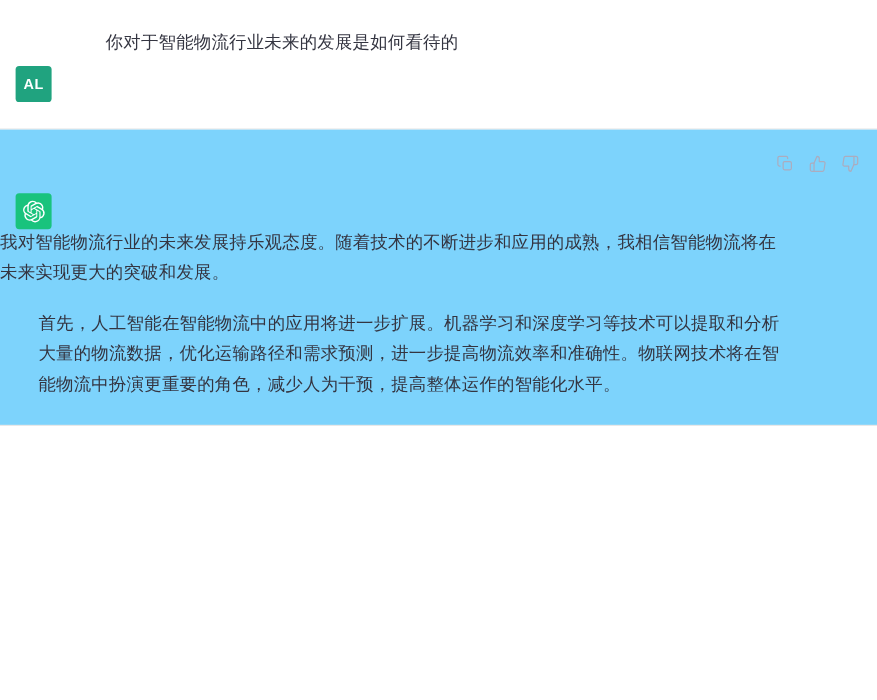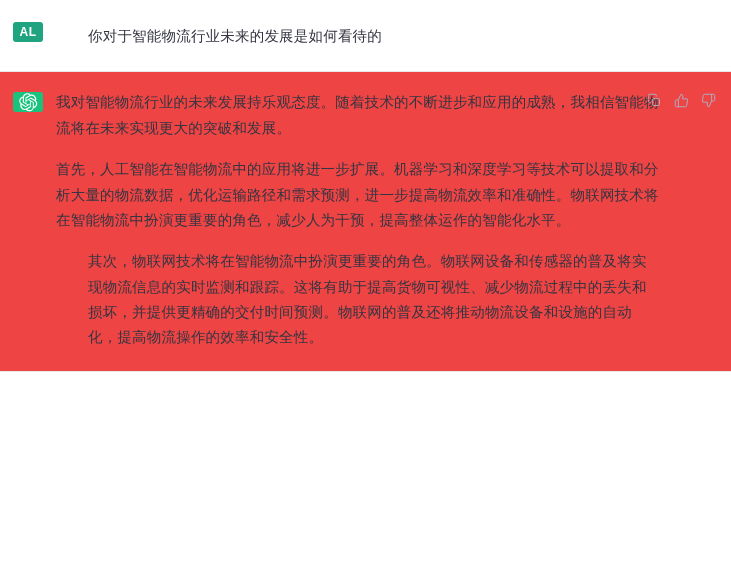--- a/index.html
+++ b/index.html
@@ -24,44 +24,46 @@
     padding: 18px 0 18px 0;
     position: relative;
   }
   .message.user {
     background: #ffffff;
     border-bottom: 1px solid #e8e8e8;
     padding-top: 20px;
     padding-bottom: 22px;
   }
   .message.assistant {
-    background: #ef4444;
+    background: #7dd3fc;
     border-bottom: 1px solid #e8e8e8;
     padding-top: 18px;
     padding-bottom: 20px;
+    flex-direction: column;
   }
   .avatar-col {
     width: 56px;
     min-width: 56px;
     display: flex;
     justify-content: center;
     padding-top: 2px;
   }
   .avatar {
     width: 30px;
-    height: 20px;
+    height: 30px;
     border-radius: 3px;
     display: flex;
     align-items: center;
     justify-content: center;
     color: #ffffff;
     font-size: 12px;
     font-weight: bold;
     letter-spacing: 0.5px;
     flex-shrink: 0;
+    margin-top: 33px;
   }
   .avatar.user-avatar {
     background: #20a37f;
   }
   .avatar.assistant-avatar {
     background: #19c37d;
   }
   .avatar.assistant-avatar svg {
     width: 20px;
     height: 20px;
@@ -130,21 +132,20 @@
     <div class="avatar-col">
       <div class="avatar assistant-avatar">
         <svg viewBox="0 0 24 24" aria-hidden="true">
           <path fill="#ffffff" d="M21.6 10.3a5.4 5.4 0 0 0-.47-4.45 5.47 5.47 0 0 0-5.9-2.62A5.41 5.41 0 0 0 11.15 1.5a5.47 5.47 0 0 0-5.22 3.78 5.42 5.42 0 0 0-3.62 2.63 5.47 5.47 0 0 0 .67 6.42 5.4 5.4 0 0 0 .47 4.45 5.47 5.47 0 0 0 5.9 2.62 5.4 5.4 0 0 0 4.07 1.81 5.47 5.47 0 0 0 5.23-3.79 5.42 5.42 0 0 0 3.62-2.62 5.47 5.47 0 0 0-.67-6.42zm-8.15 11.4a4.06 4.06 0 0 1-2.6-.94l.13-.07 4.32-2.5a.7.7 0 0 0 .35-.61v-6.1l1.83 1.06a.07.07 0 0 1 .3.05v5.05a4.07 4.07 0 0 1-4.06 4.06zM4.72 18.0a4.05 4.05 0 0 1-.48-2.72l.13.08 4.32 2.5a.7.7 0 0 0 .7 0l5.28-3.05v2.11a.07.07 0 0 1-.02.06l-4.37 2.52a4.07 4.07 0 0 1-5.55-1.49zM3.58 8.62a4.05 4.05 0 0 1 2.12-1.78v5.14a.7.7 0 0 0 .35.6l5.26 3.04-1.83 1.06a.07.07 0 0 1-.06 0L5.01 14.13a4.07 4.07 0 0 1-1.49-5.55zm15.01 3.49-5.27-3.07 1.83-1.05a.07.07 0 0 1 .06 0l4.37 2.52a4.06 4.06 0 0 1-.63 7.33v-5.14a.7.7 0 0 0-.36-.6zm1.82-2.74-.13-.08-4.31-2.52a.7.7 0 0 0-.71 0L10 9.82V7.71a.07.07 0 0 1 .02-.06l4.37-2.52a4.06 4.06 0 0 1 6.03 4.2zM9 13.12l-1.83-1.05a.07.07 0 0 1-.03-.05V6.96a4.06 4.06 0 0 1 6.66-3.12l-.13.07-4.32 2.5a.7.7 0 0 0-.35.6v6.1zm1-2.14 2.35-1.36 2.35 1.36v2.71l-2.35 1.36L10 13.7z"></path>
         </svg>
       </div>
     </div>
     <div class="content">
       <p>我对智能物流行业的未来发展持乐观态度。随着技术的不断进步和应用的成熟，我相信智能物流将在未来实现更大的突破和发展。</p>
       <p>首先，人工智能在智能物流中的应用将进一步扩展。机器学习和深度学习等技术可以提取和分析大量的物流数据，优化运输路径和需求预测，进一步提高物流效率和准确性。物联网技术将在智能物流中扮演更重要的角色，减少人为干预，提高整体运作的智能化水平。</p>
-      <p>其次，物联网技术将在智能物流中扮演更重要的角色。物联网设备和传感器的普及将实现物流信息的实时监测和跟踪。这将有助于提高货物可视性、减少物流过程中的丢失和损坏，并提供更精确的交付时间预测。物联网的普及还将推动物流设备和设施的自动化，提高物流操作的效率和安全性。</p>
     </div>
     <div class="actions">
       <div class="action-btn">
         <svg viewBox="0 0 24 24" aria-hidden="true">
           <rect x="9" y="9" width="11" height="11" rx="2"></rect>
           <path d="M5 15H4a2 2 0 0 1-2-2V4a2 2 0 0 1 2-2h9a2 2 0 0 1 2 2v1"></path>
         </svg>
       </div>
       <div class="action-btn">
         <svg viewBox="0 0 24 24" aria-hidden="true">

